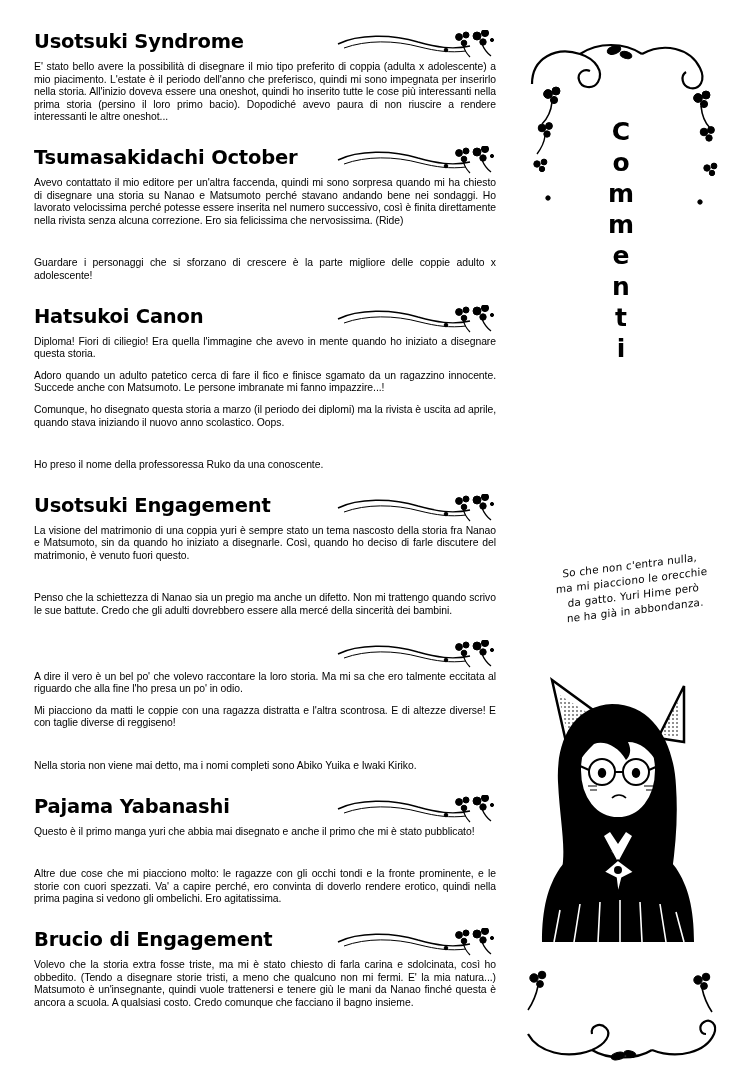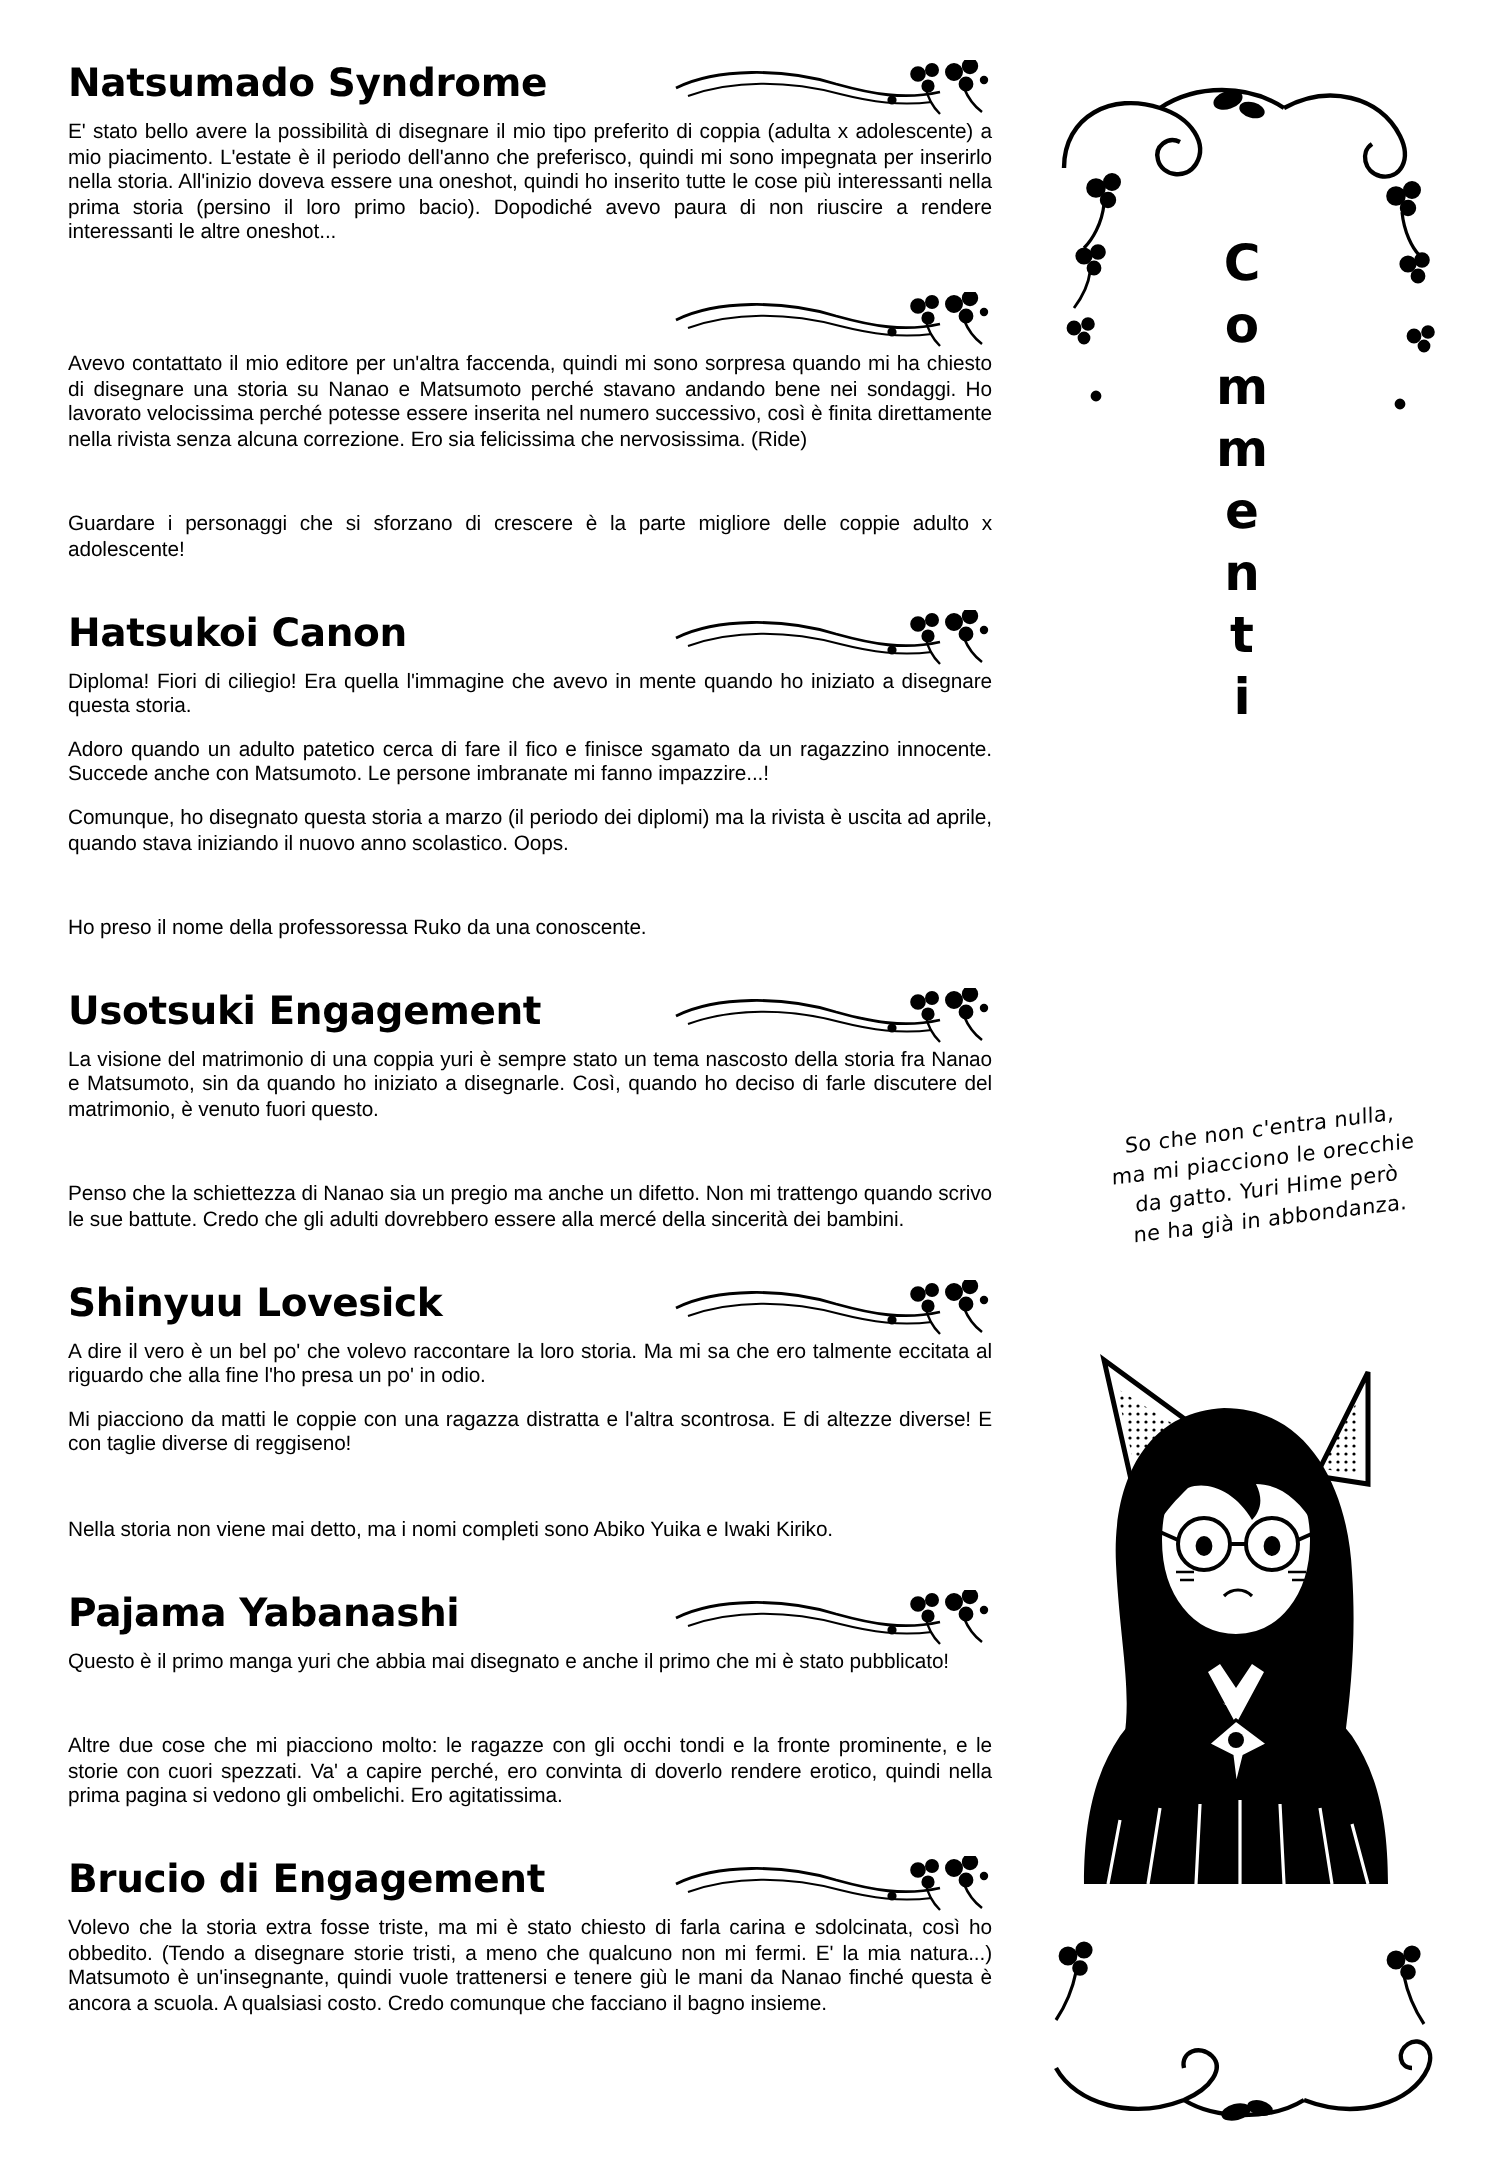--- a/index.html
+++ b/index.html
@@ -131,21 +131,21 @@
     width: 214px;
     height: 96px;
   }
 </style>
 </head>
 <body>
 
 <div id="left-column">
     <div class="entry">
       <div class="entry-head">
-        <div class="entry-title">Natsumado Syndrome</div>
+        <div class="entry-title">Usotsuki Syndrome</div>
     <svg class="flourish" viewBox="0 0 160 28">
       <g fill="#000" stroke="#000">
         <path d="M2 14 C22 4 56 4 82 12 C100 17 116 20 134 16" fill="none" stroke-width="1.4"></path>
         <path d="M8 18 C30 10 58 10 84 17 C100 21 114 23 130 21" fill="none" stroke-width="1"></path>
         <g transform="translate(118,2)">
           <circle cx="5" cy="5" r="3.4"></circle>
               <circle cx="12" cy="3" r="3"></circle>
               <circle cx="10" cy="11" r="2.8"></circle>
           <path d="M9 12 C10 18 13 22 16 25" fill="none" stroke-width="1.2"></path>
         </g>
@@ -157,20 +157,21 @@
         </g>
         <circle cx="110" cy="20" r="1.8"></circle>
         <circle cx="156" cy="10" r="1.6"></circle>
       </g>
     </svg>
       </div>
       <p class="para">E' stato bello avere la possibilità di disegnare il mio tipo preferito di coppia (adulta x adolescente) a mio piacimento. L'estate è il periodo dell'anno che preferisco, quindi mi sono impegnata per inserirlo nella storia. All'inizio doveva essere una oneshot, quindi ho inserito tutte le cose più interessanti nella prima storia (persino il loro primo bacio). Dopodiché avevo paura di non riuscire a rendere interessanti le altre oneshot...</p>
     </div>
     <div class="entry">
       <div class="entry-head">
+        <div class="entry-title">Tsumasakidachi October</div>
     <svg class="flourish" viewBox="0 0 160 28">
       <g fill="#000" stroke="#000">
         <path d="M2 14 C22 4 56 4 82 12 C100 17 116 20 134 16" fill="none" stroke-width="1.4"></path>
         <path d="M8 18 C30 10 58 10 84 17 C100 21 114 23 130 21" fill="none" stroke-width="1"></path>
         <g transform="translate(118,2)">
           <circle cx="5" cy="5" r="3.4"></circle>
               <circle cx="12" cy="3" r="3"></circle>
               <circle cx="10" cy="11" r="2.8"></circle>
           <path d="M9 12 C10 18 13 22 16 25" fill="none" stroke-width="1.2"></path>
         </g>
@@ -239,21 +240,20 @@
         <circle cx="110" cy="20" r="1.8"></circle>
         <circle cx="156" cy="10" r="1.6"></circle>
       </g>
     </svg>
       </div>
       <p class="para">La visione del matrimonio di una coppia yuri è sempre stato un tema nascosto della storia fra Nanao e Matsumoto, sin da quando ho iniziato a disegnarle. Così, quando ho deciso di farle discutere del matrimonio, è venuto fuori questo.</p>
       <p class="para">Penso che la schiettezza di Nanao sia un pregio ma anche un difetto. Non mi trattengo quando scrivo le sue battute. Credo che gli adulti dovrebbero essere alla mercé della sincerità dei bambini.</p>
     </div>
     <div class="entry">
       <div class="entry-head">
-        <div class="entry-title">Shinyuu Lovesick</div>
     <svg class="flourish" viewBox="0 0 160 28">
       <g fill="#000" stroke="#000">
         <path d="M2 14 C22 4 56 4 82 12 C100 17 116 20 134 16" fill="none" stroke-width="1.4"></path>
         <path d="M8 18 C30 10 58 10 84 17 C100 21 114 23 130 21" fill="none" stroke-width="1"></path>
         <g transform="translate(118,2)">
           <circle cx="5" cy="5" r="3.4"></circle>
               <circle cx="12" cy="3" r="3"></circle>
               <circle cx="10" cy="11" r="2.8"></circle>
           <path d="M9 12 C10 18 13 22 16 25" fill="none" stroke-width="1.2"></path>
         </g>

